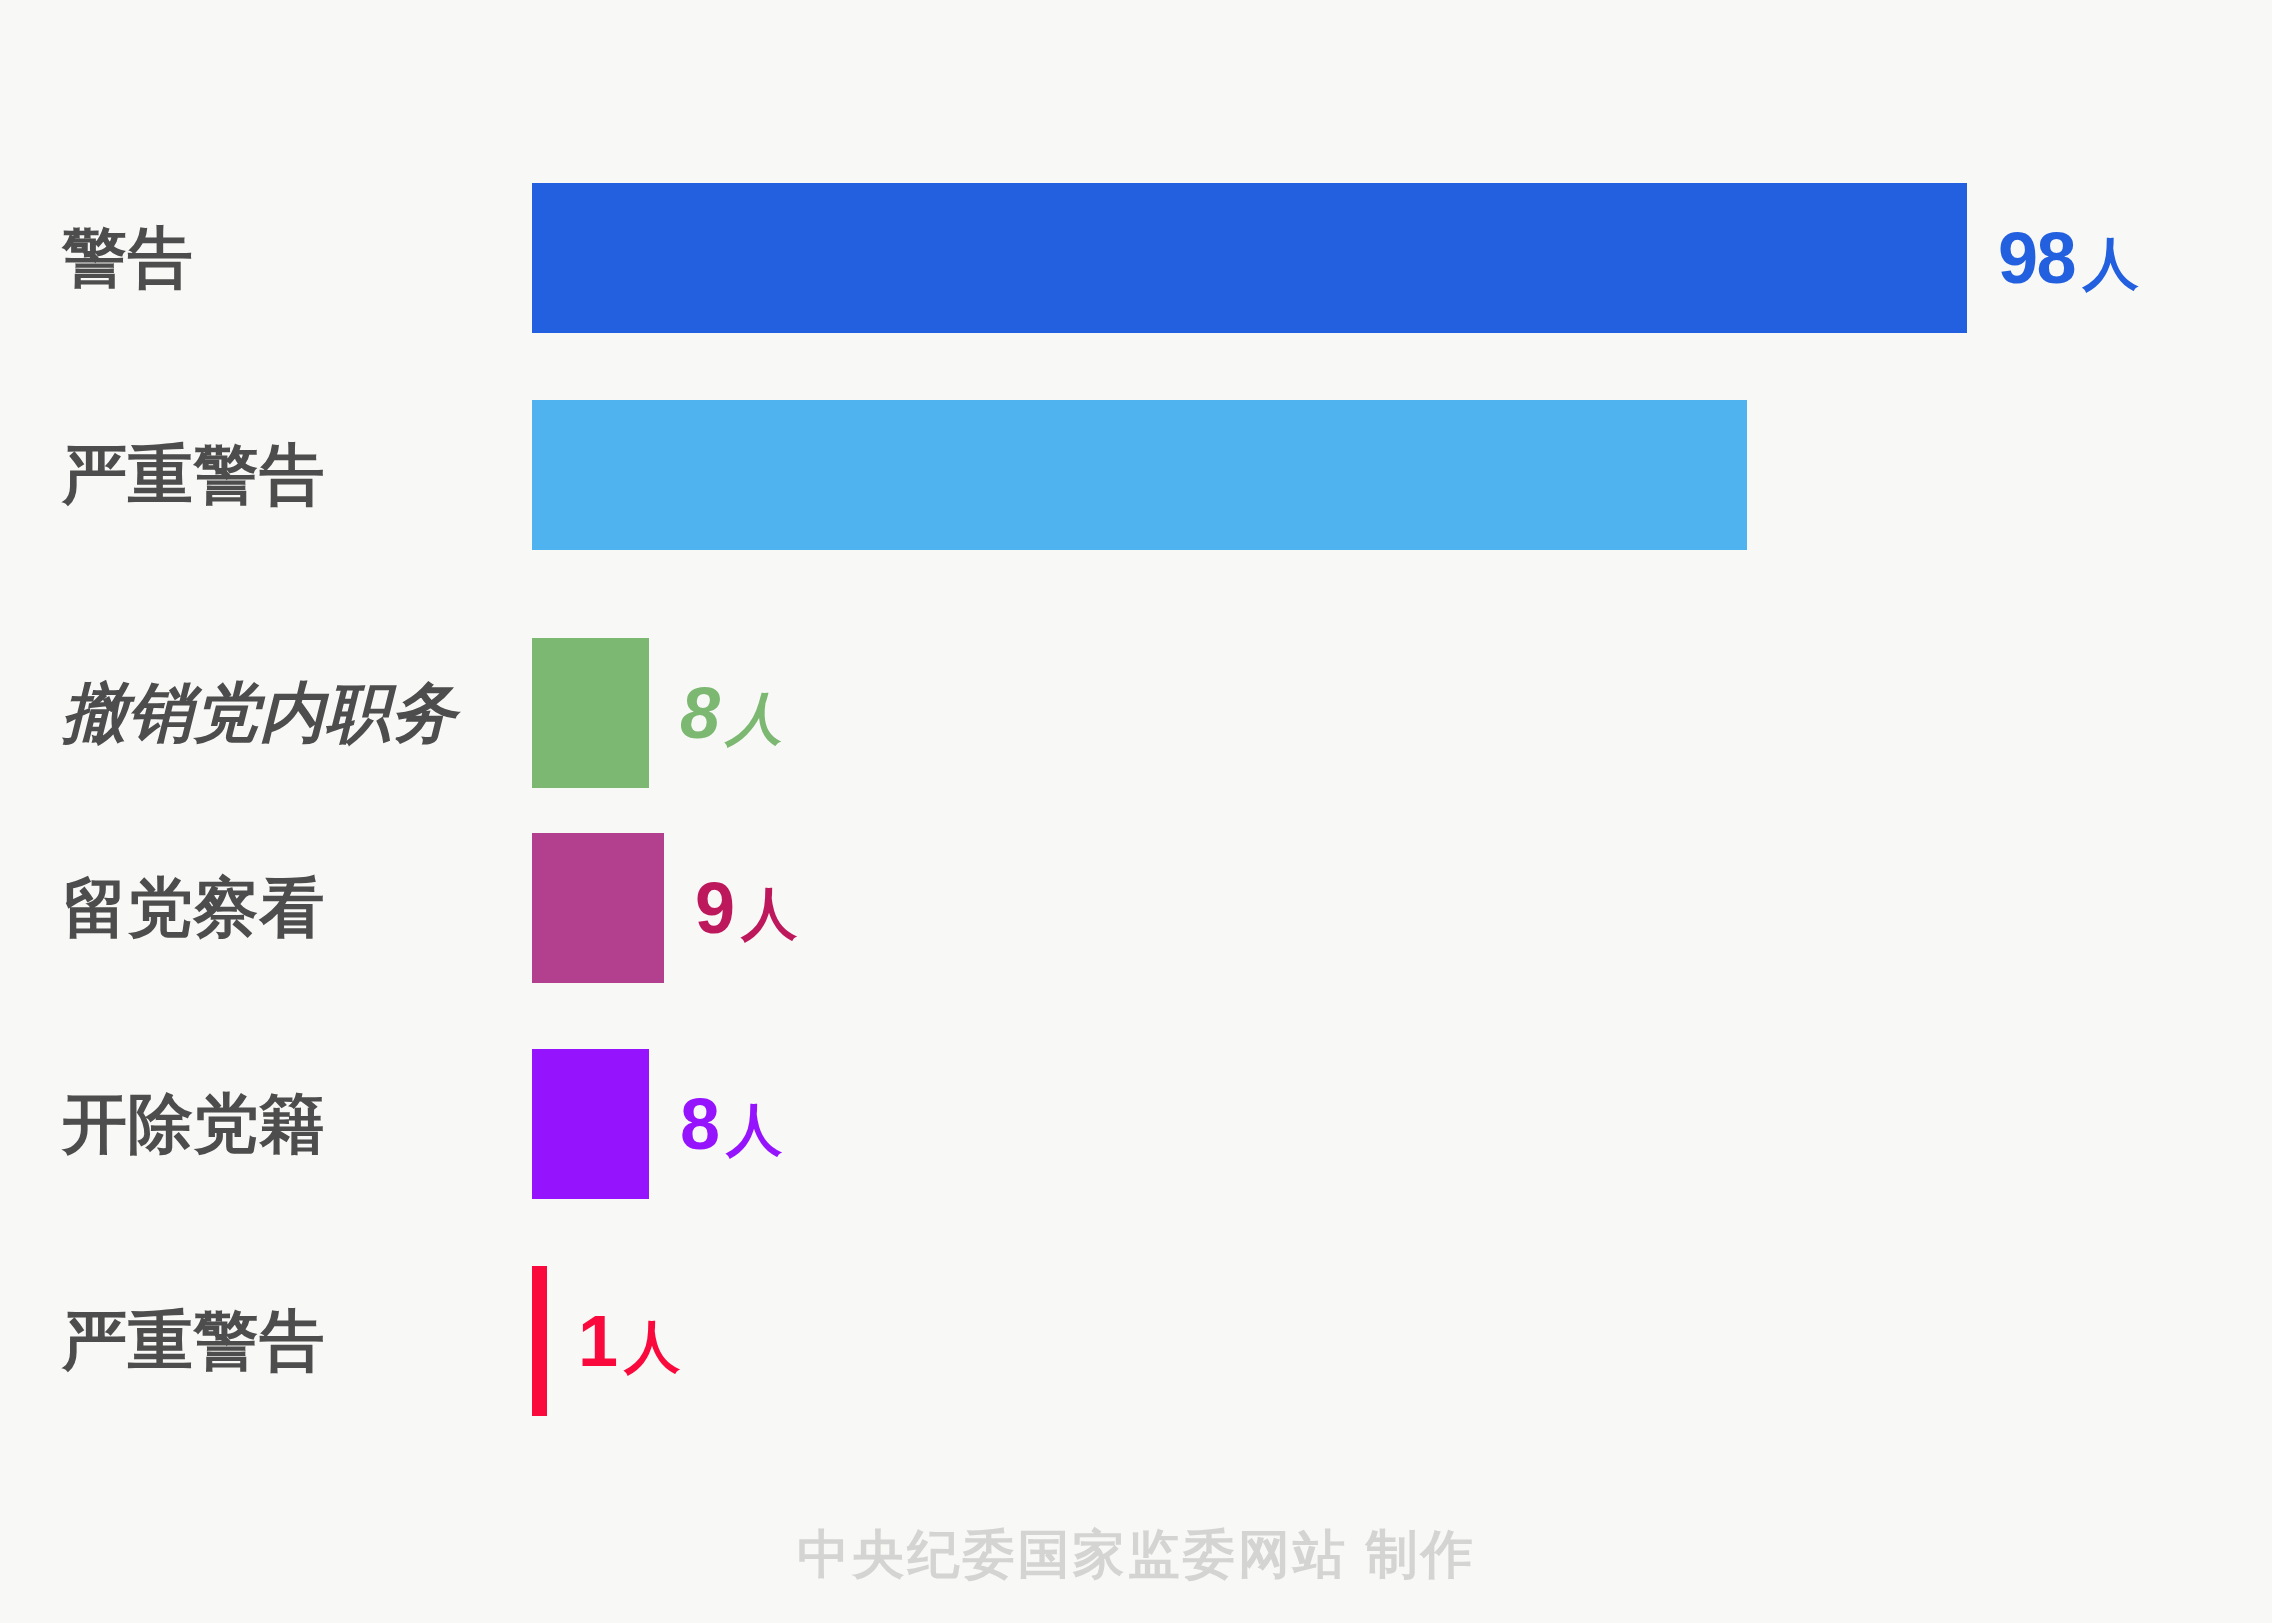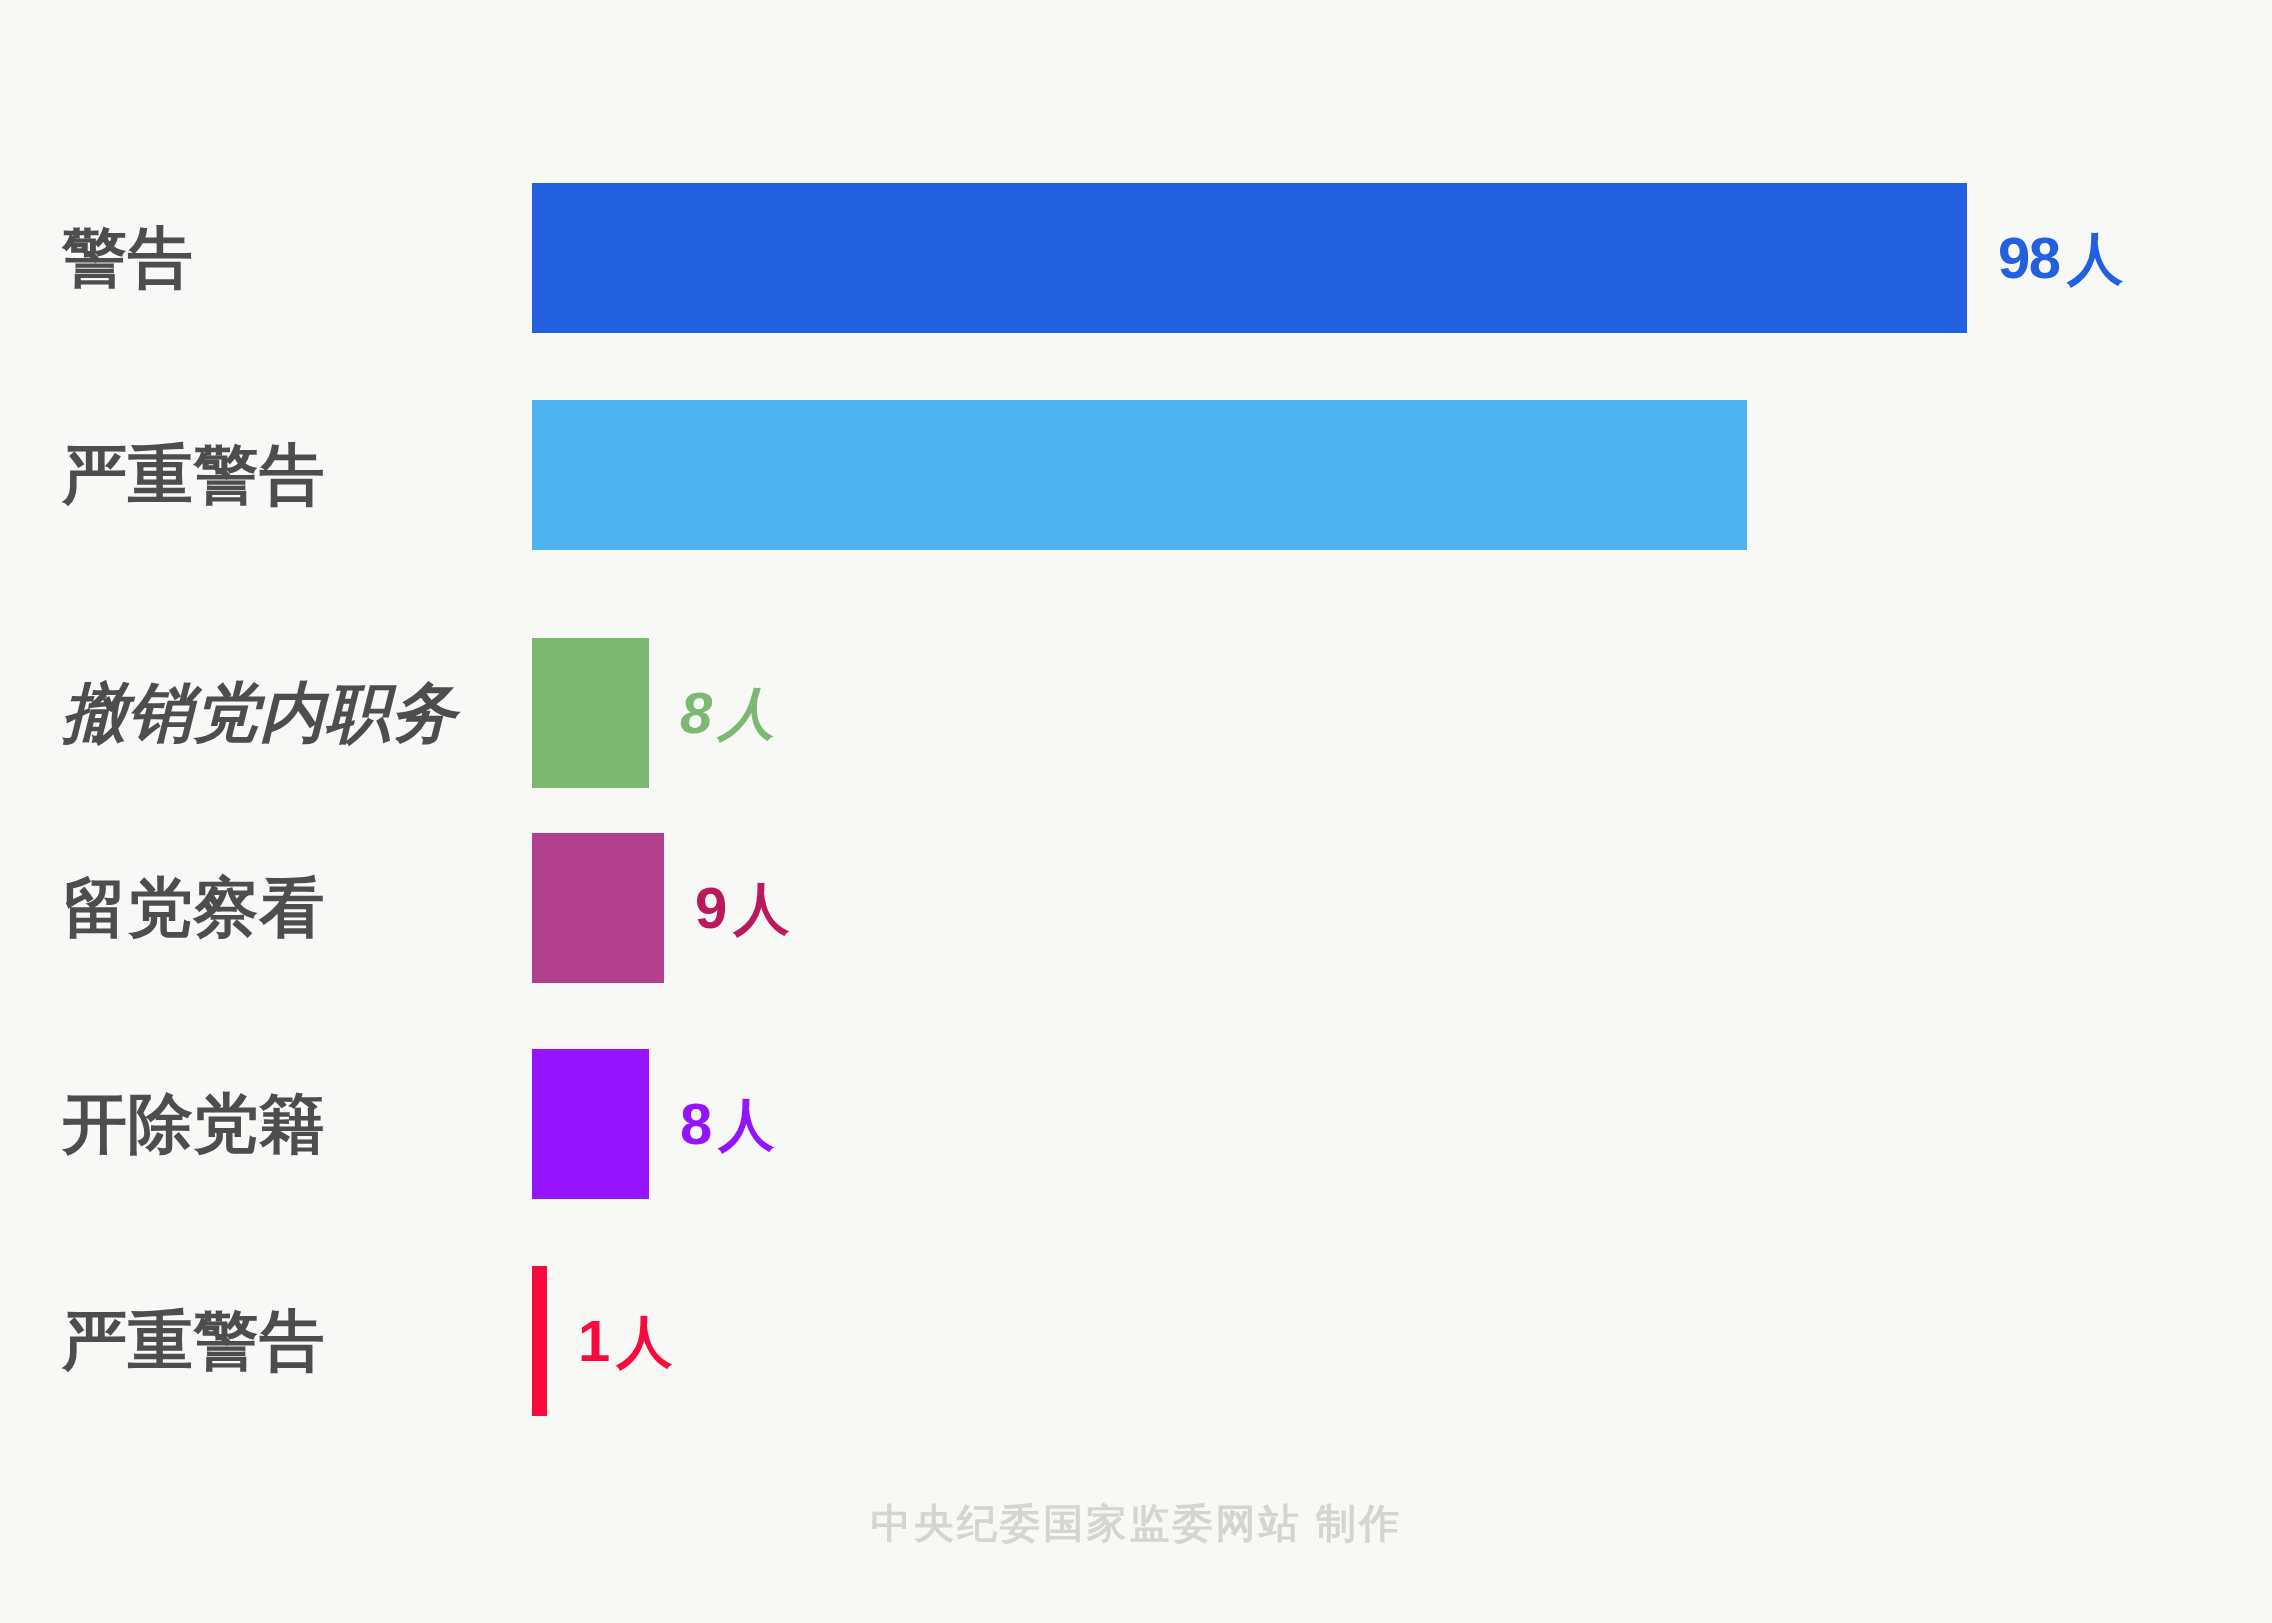--- a/index.html
+++ b/index.html
@@ -56,41 +56,42 @@
     position: absolute;
     top: 0;
     height: 150px;
     line-height: 150px;
     white-space: nowrap;
     font-weight: bold;
     font-family: "Liberation Sans", "DejaVu Sans", sans-serif;
   }
 
   .value-num {
-    font-size: 58px;
+    font-size: 72px;
     font-weight: bold;
     letter-spacing: -1.6px;
   }
 
   .value-unit {
     font-size: 56px;
     font-weight: bold;
     margin-left: 7.8px;
   }
 
   #footer {
     position: absolute;
     left: 0;
     width: 2273px;
     text-align: center;
-    font-size: 40px;
+    font-size: 52px;
     font-weight: bold;
     color: #d4d4d2;
     letter-spacing: 3.1px;
     font-family: "Liberation Sans", "DejaVu Sans", sans-serif;
+    margin-top: 24px;
   }
 </style>
 </head>
 <body style="background: rgb(248, 248, 246);">
 
 <div id="chart">
     <div class="row" style="top: 183px;">
       <div class="cat-label">警告</div>
       <div class="bar" style="left: 532px; width: 1435px; background: rgb(34, 96, 223);"></div>
       <div class="value-label" style="left: 1998px; color: rgb(34, 96, 223);"><span class="value-num">98</span><span class="value-unit">人</span></div>

